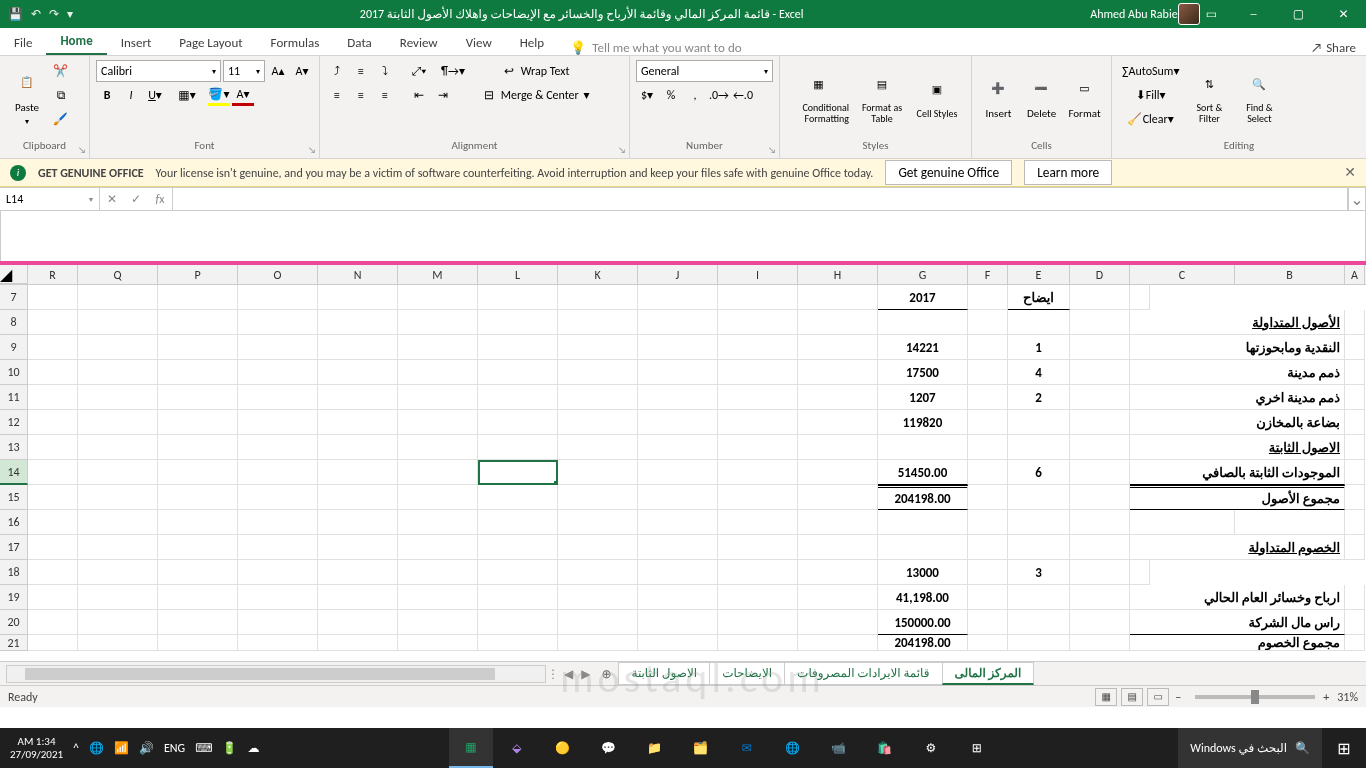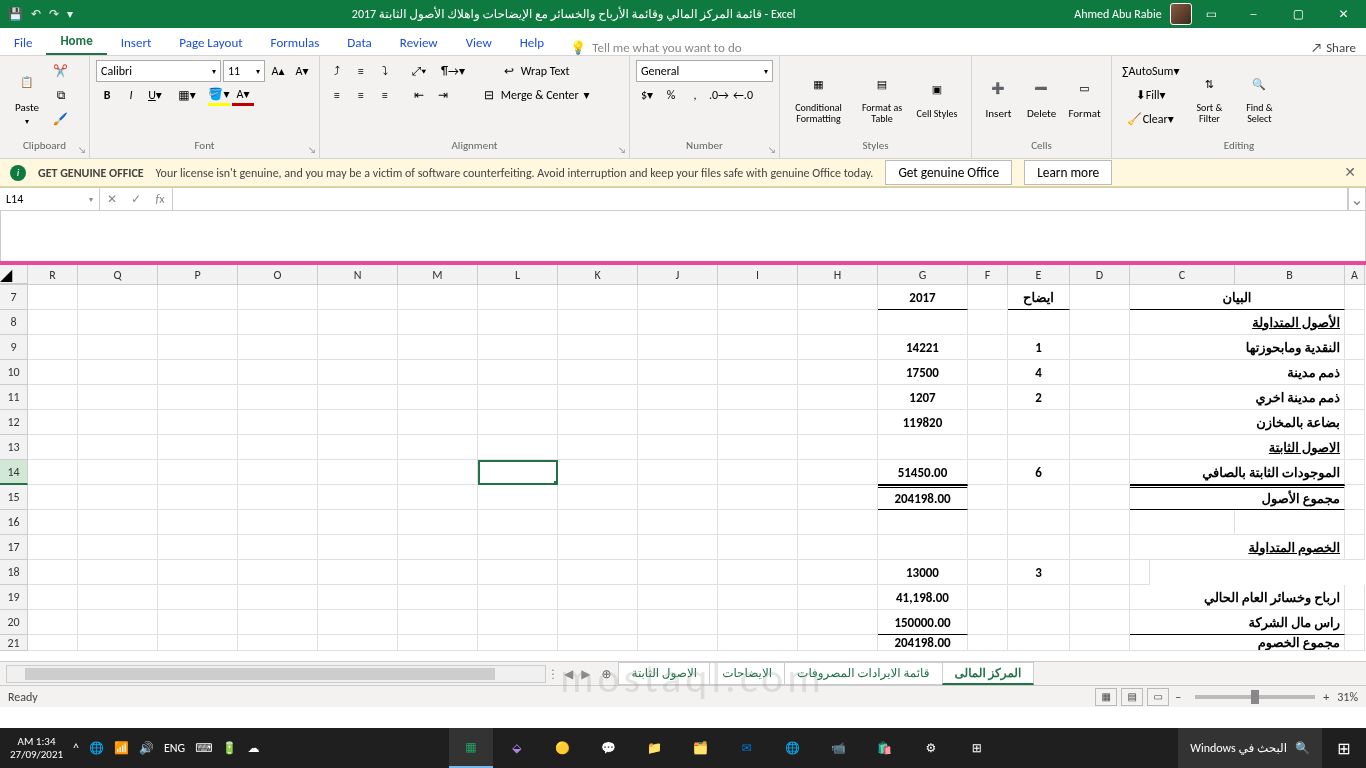--- a/index.html
+++ b/index.html
@@ -3,28 +3,28 @@
 <meta charset="utf-8">
 <style>
 * { margin: 0; padding: 0; box-sizing: border-box; font-family: 'Segoe UI', Calibri, sans-serif; }
 body { background: #fff; overflow: hidden; width: 1366px; height: 768px; position: relative; }
 
 
 .titlebar { height: 28px; background: #0f7a3f; display: flex; align-items: center; color: #fff; font-size: 12px; }
 .titlebar .qat { display: flex; align-items: center; gap: 8px; padding: 0 8px; }
 .titlebar .qat span { opacity: 0.9; cursor: pointer; }
 .titlebar .title { flex: 1; text-align: center; }
-.titlebar .user { display: flex; align-items: center; gap: 8px; padding: 0 8px; }
+.titlebar .user { display: flex; align-items: center; padding: 0 8px; }
 .titlebar .winbtns { display: flex; }
 .titlebar .winbtns div { width: 45px; height: 28px; display: flex; align-items: center; justify-content: center; cursor: pointer; }
 .avatar { width: 22px; height: 22px; border-radius: 3px; background: linear-gradient(135deg,#8a5a44,#3a2a1a); border: 1px solid #fff; }
 
 
 .menutabs { height: 28px; background: #fff; display: flex; align-items: flex-end; border-bottom: 1px solid #d4d4d4; font-size: 13px; position: relative; }
-.menutabs .tab { padding: 5px 14px; cursor: pointer; color: #1d4ed8; }
+.menutabs .tab { padding: 5px 14px; cursor: pointer; color: #404040; }
 .menutabs .tab.active { color: #217346; border-bottom: 2px solid #217346; font-weight: 600; }
 .menutabs .tellme { color: #888; margin-left: 12px; display: flex; align-items: center; gap: 6px; }
 .menutabs .share { position: absolute; right: 10px; color: #444; cursor: pointer; display: flex; align-items: center; gap: 4px; }
 
 
 .ribbon { height: 103px; background: #f3f2f1; border-bottom: 1px solid #d4d4d4; display: flex; font-size: 11px; }
 .rgroup { border-right: 1px solid #d4d4d4; padding: 4px 6px; display: flex; flex-direction: column; position: relative; }
 .rgroup .glabel { text-align: center; color: #666; font-size: 11px; position: absolute; bottom: 6px; left: 0; right: 0; }
 .rgroup .gcontent { flex: 1; display: flex; align-items: flex-start; gap: 2px; }
 .rbigbtn { width: 42px; height: 72px; display: flex; flex-direction: column; align-items: center; justify-content: center; gap: 2px; cursor: pointer; padding: 2px; }
@@ -236,21 +236,21 @@
       </div>
     </div>
     <div class="glabel">Number</div>
     <div class="launcher">↘</div>
   </div>
 
   <div class="rgroup" style="width:192px">
     <div class="gcontent">
       <div class="rbigbtn" style="width:65px">
           <div class="bigicon">▦</div>
-          <span style="text-align:center;font-size:10px;line-height:11px">Conditional Formatting</span>
+          <span style="text-align:right;font-size:10px;line-height:11px">Conditional Formatting</span>
         </div>
       <div class="rbigbtn" style="width:58px">
           <div class="bigicon">▤</div>
           <span style="text-align:center;font-size:10px;line-height:11px">Format as Table</span>
         </div>
       <div class="rbigbtn" style="width:48px">
           <div class="bigicon">▣</div>
           <span style="text-align:center;font-size:10px;line-height:11px">Cell Styles</span>
         </div>
     </div>
@@ -354,21 +354,20 @@
         <div class="cell" style="width: 80px;"></div>
         <div class="cell" style="width: 80px;"></div>
         <div class="cell" style="width: 80px;"></div>
         <div class="cell" style="width: 80px;"></div>
         <div class="cell" style="width: 80px;"></div>
         <div class="cell" style="width: 80px;"></div>
         <div class="cell num ctr bold" style="width: 90px; border-bottom: 1px solid rgb(0, 0, 0);">2017</div>
         <div class="cell" style="width: 40px;"></div>
         <div class="cell num ctr bold" style="width: 62px; border-bottom: 1px solid rgb(0, 0, 0);">ايضاح</div>
         <div class="cell" style="width: 60px;"></div>
-        <div class="cell rtl bold ctr" style="width: 215px; border-bottom: 1px solid rgb(0, 0, 0);">البيان</div>
         <div class="cell" style="width: 20px;"></div>
       </div>
       <div class="gridrow">
         <div class="rowhdr">8</div>
         <div class="cell" style="width: 50px;"></div>
         <div class="cell" style="width: 80px;"></div>
         <div class="cell" style="width: 80px;"></div>
         <div class="cell" style="width: 80px;"></div>
         <div class="cell" style="width: 80px;"></div>
         <div class="cell" style="width: 80px;"></div>

